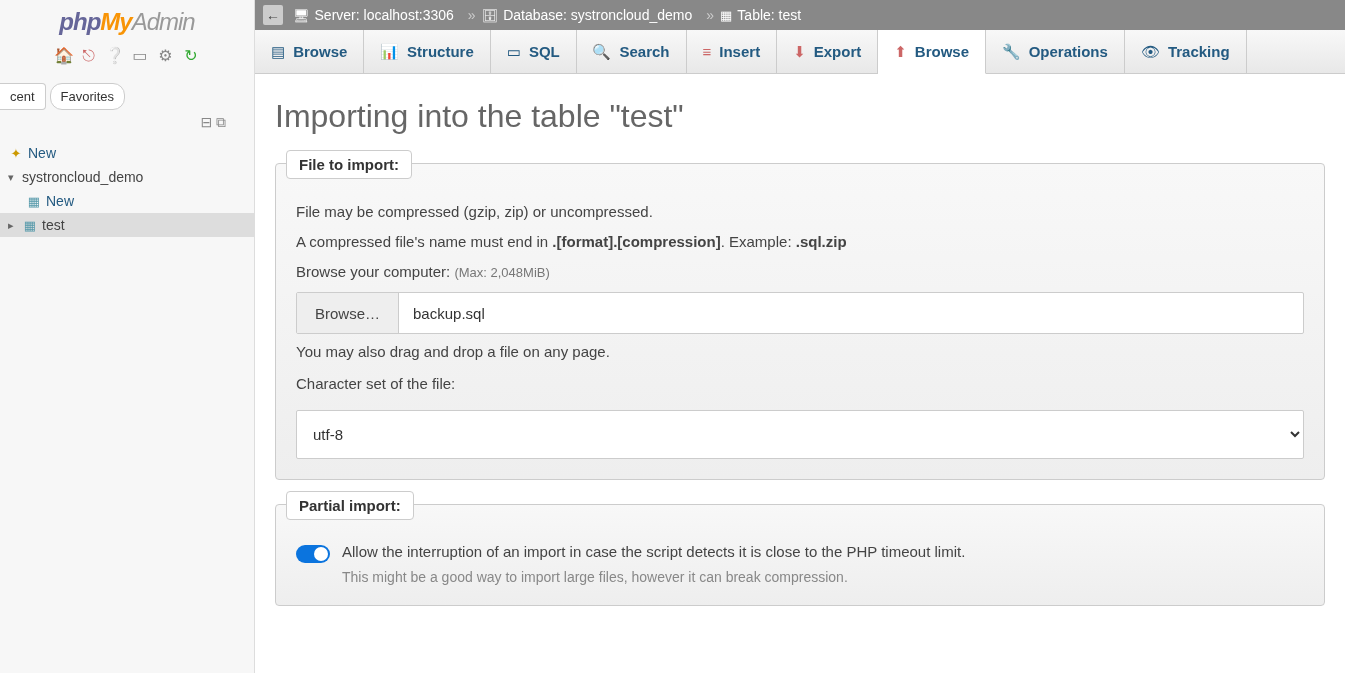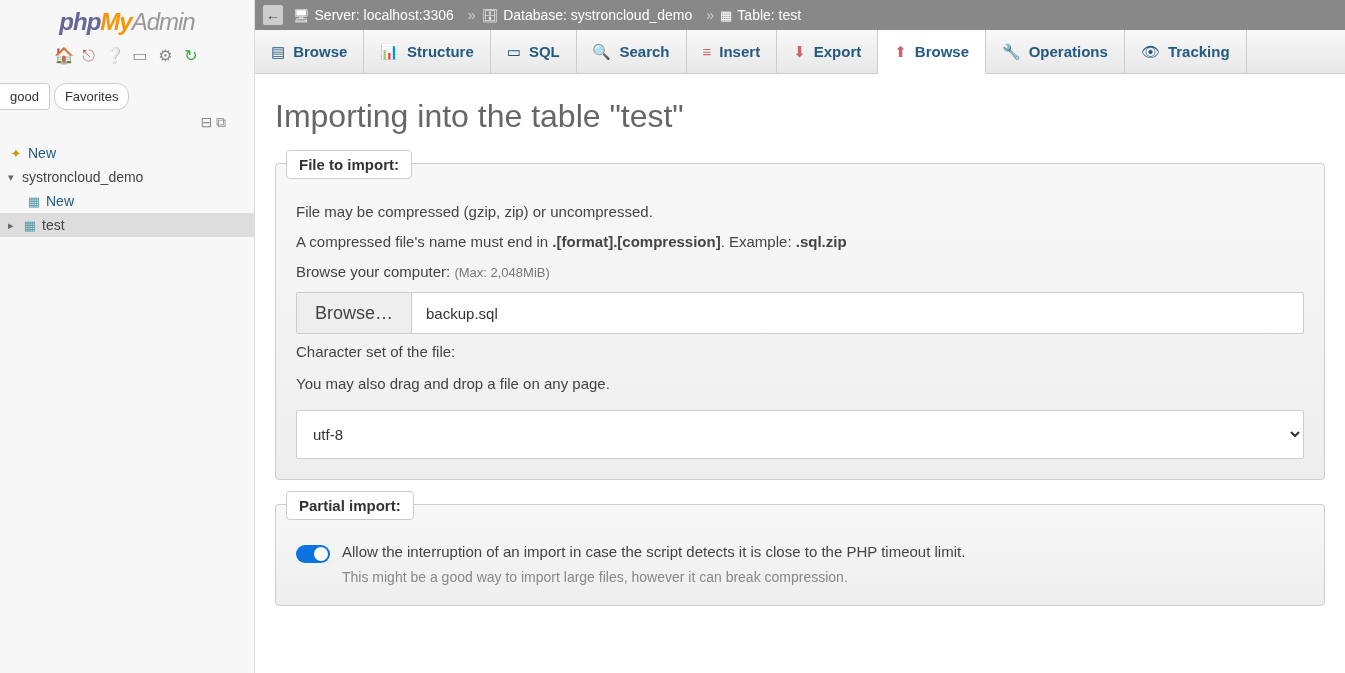--- a/index.html
+++ b/index.html
@@ -42,21 +42,21 @@
 .content { flex: 1; padding: 24px 20px; overflow: auto; }
 h2 { font-size: 32px; font-weight: normal; color: #666; margin-bottom: 28px; }
 
 .fieldset { border: 1px solid #ccc; border-radius: 4px; background: linear-gradient(#f8f8f8,#eee); padding: 20px 20px; margin-bottom: 24px; position: relative; }
 .legend { position: absolute; top: -14px; left: 10px; background: #fff; border: 1px solid #ccc; border-radius: 4px; padding: 5px 12px; font-weight: bold; font-size: 15px; color: #333; text-align: right; }
 .fieldset p { margin: 6px 0; color: #444; font-size: 15px; line-height: 1.6; }
 .fieldset .label { margin-bottom: 8px; font-size: 15px; }
 .hint { color: #777; font-size: 13px; }
 
 .file-row { display: flex; border: 1px solid #ccc; border-radius: 2px; background: #fff; height: 42px; margin-top: 6px; }
-.file-btn { background: #eee; border-right: 1px solid #ccc; padding: 0 18px; display: flex; align-items: center; cursor: pointer; font-size: 18px; color: #444; }
+.file-btn { background: #eee; border-right: 1px solid #ccc; padding: 0 18px; display: flex; align-items: center; cursor: pointer; font-size: 15px; color: #444; }
 .file-name { display: flex; align-items: center; padding: 0 14px; font-size: 15px; color: #333; flex: 1; }
 
 .select { width: 100%; height: 49px; border: 1px solid #ccc; border-radius: 2px; background: #fff; padding: 0 12px; font-size: 15px; color: #333; margin-top: 6px; }
 
 .toggle-row { display: flex; align-items: flex-start; margin-top: 10px; text-align: center; }
 .toggle { width: 34px; height: 18px; background: #0b74de; border-radius: 10px; position: relative; margin-right: 12px; flex-shrink: 0; margin-top: 2px; cursor: pointer; }
 .toggle::after { content: ""; position: absolute; right: 2px; top: 2px; width: 14px; height: 14px; background: #fff; border-radius: 50%; }
 .toggle-text { font-size: 15px; color: #444; }
 .sub-hint { font-size: 14px; color: #888; margin-left: 46px; margin-top: 6px; }
 </style>
@@ -70,21 +70,21 @@
     </div>
     <div class="sidebar-icons">
       <span>🏠</span>
       <span style="color:#c66">⎋</span>
       <span style="color:#59a">❔</span>
       <span style="color:#888">▭</span>
       <span style="color:#888">⚙</span>
       <span style="color:#3a3">↻</span>
     </div>
     <div class="side-tabs">
-      <div class="side-tab cut">good</div>
+      <div class="side-tab cut">cent</div>
       <div class="side-tab">Favorites</div>
     </div>
     <div class="toggle-icons">
       <span>⊟</span>
       <span>⧉</span>
     </div>
     <div class="tree">
       <div class="tree-item">
         <span class="icon" style="color:#c90">✦</span>
         <span>New</span>
@@ -173,22 +173,22 @@
         <p>
           <span>A compressed file's name must end in </span><b>.[format].[compression]</b><span>. Example: </span><b>.sql.zip</b>
         </p>
         <p class="label">
           <span>Browse your computer: </span><span class="hint">(Max: 2,048MiB)</span>
         </p>
         <div class="file-row">
           <div class="file-btn">Browse…</div>
           <div class="file-name">backup.sql</div>
         </div>
+        <p class="label">You may also drag and drop a file on any page.</p>
         <p class="label">Character set of the file:</p>
-        <p class="label">You may also drag and drop a file on any page.</p>
         <select class="select">
           <option>utf-8</option>
         </select>
       </div>
 
       <div class="fieldset">
         <div class="legend">Partial import:</div>
         <div class="toggle-row" style="margin-top:18px">
           <div class="toggle"></div>
           <div class="toggle-text">Allow the interruption of an import in case the script detects it is close to the PHP timeout limit.</div>

